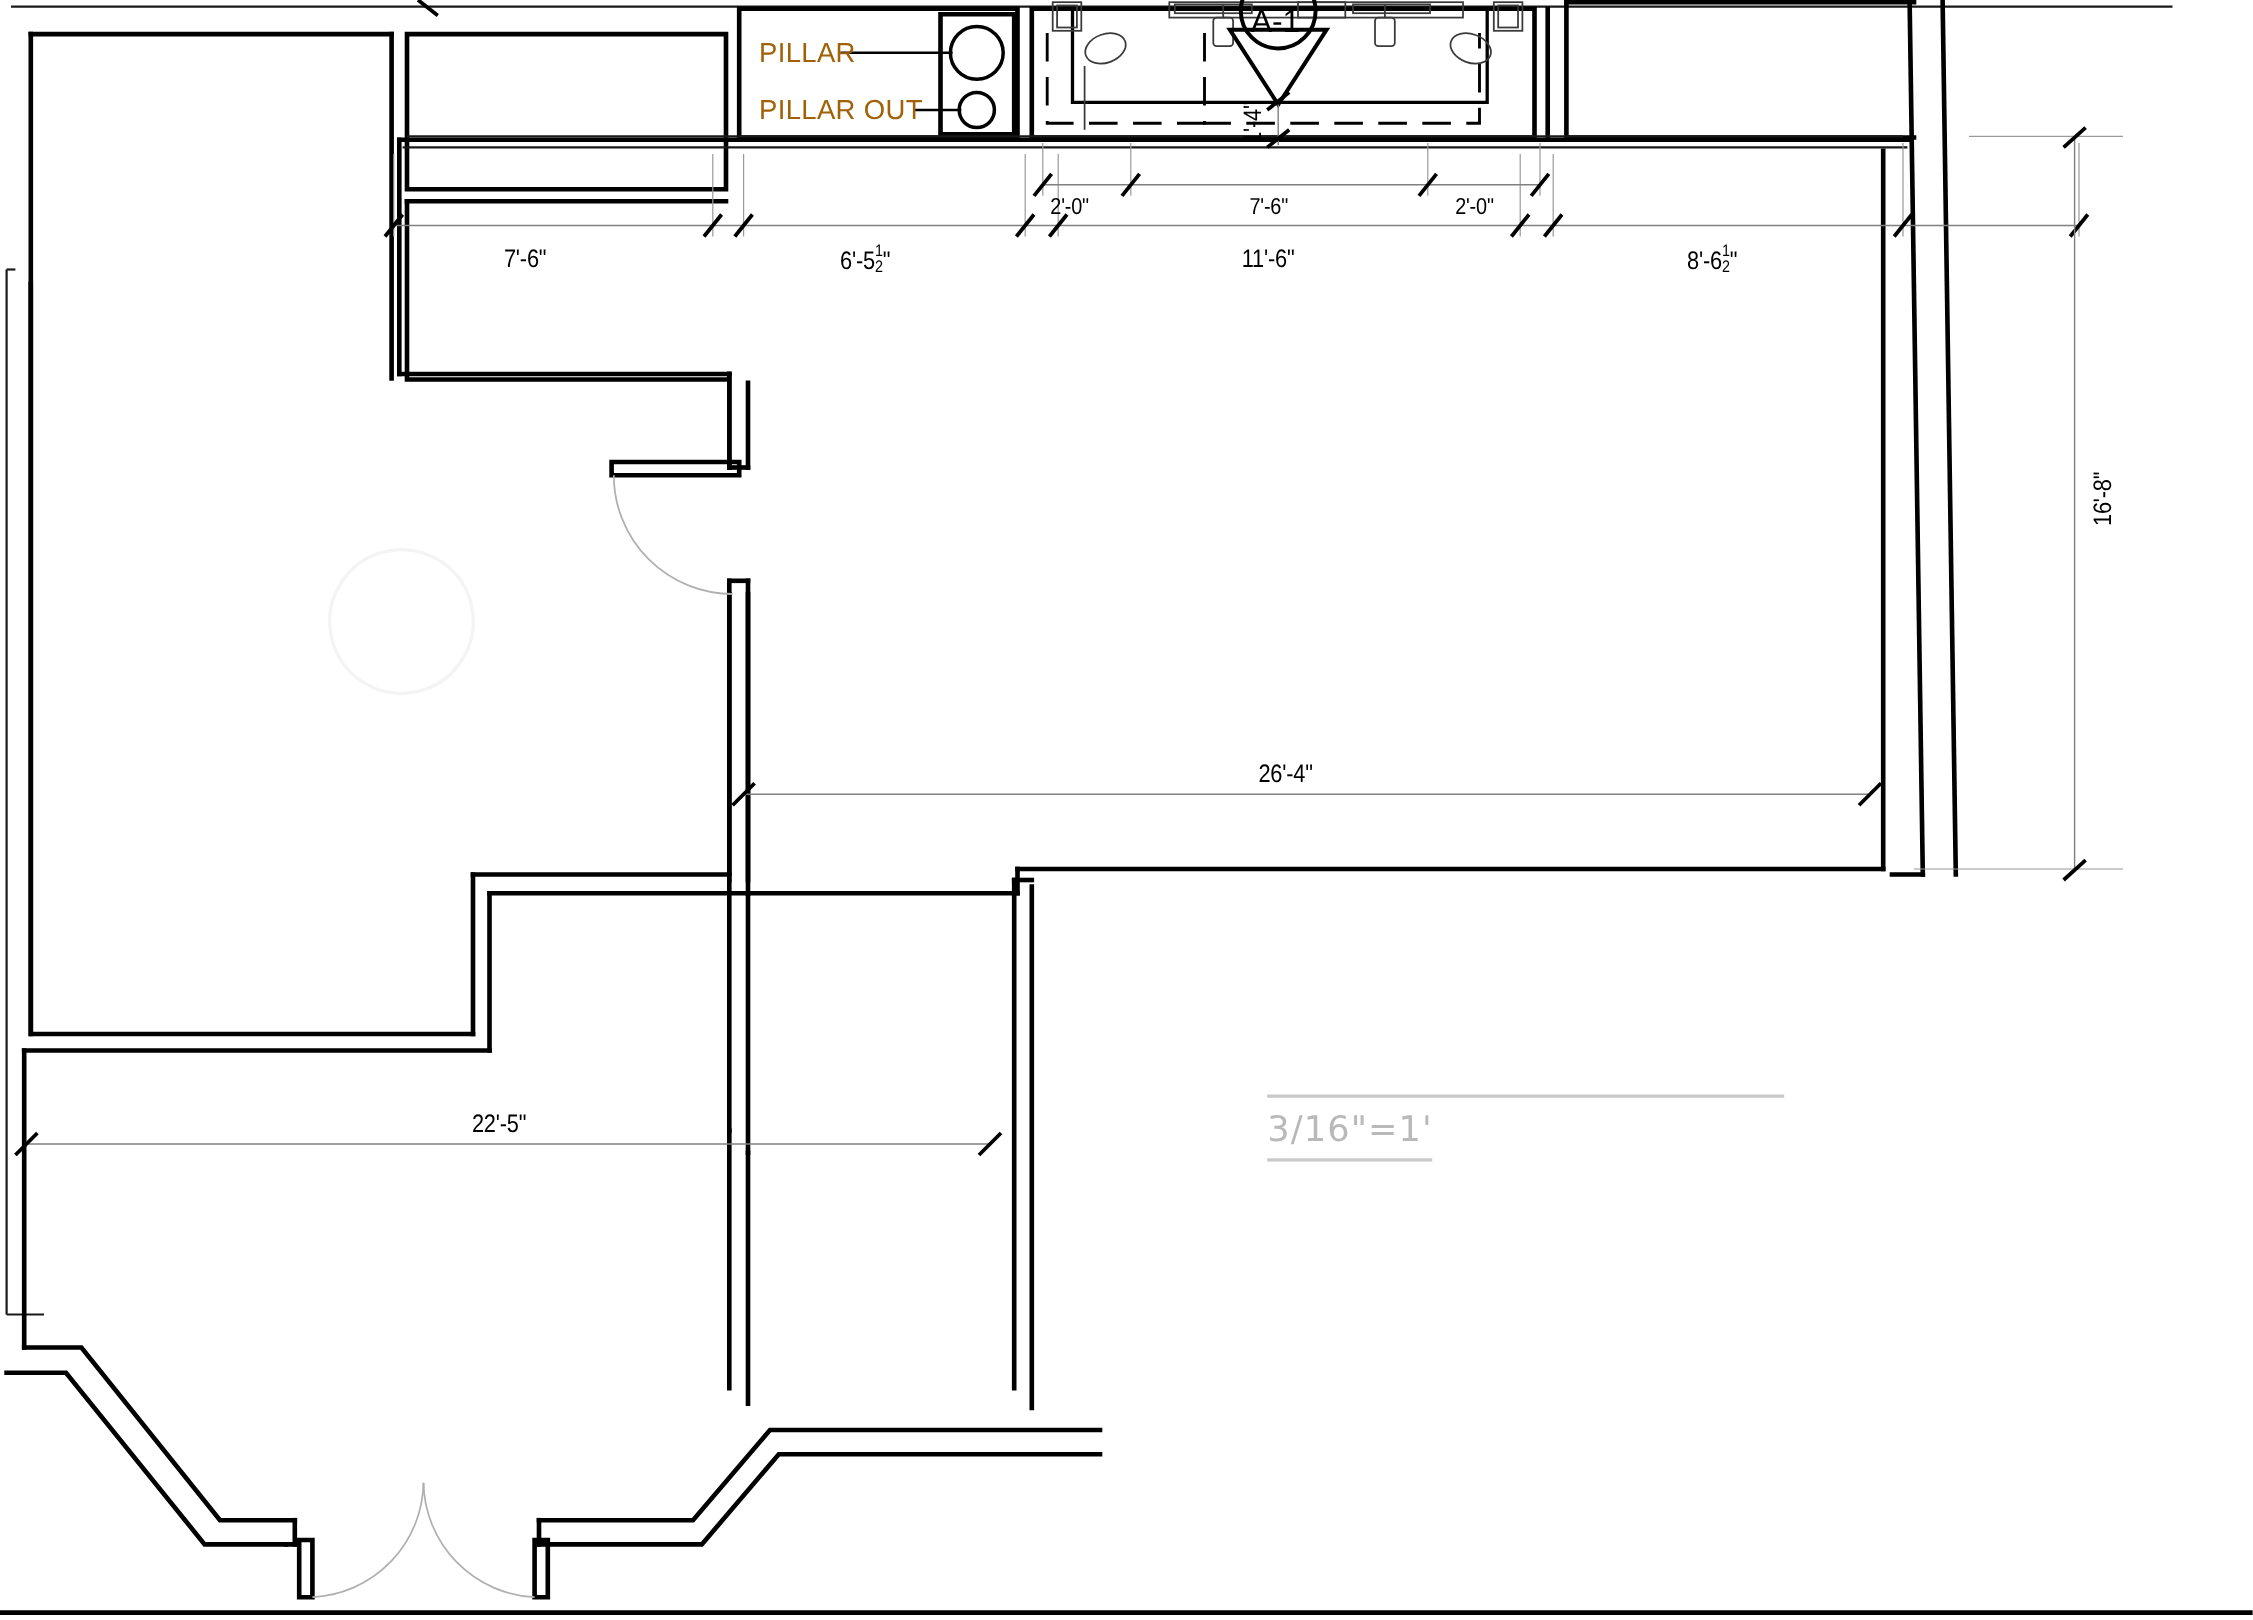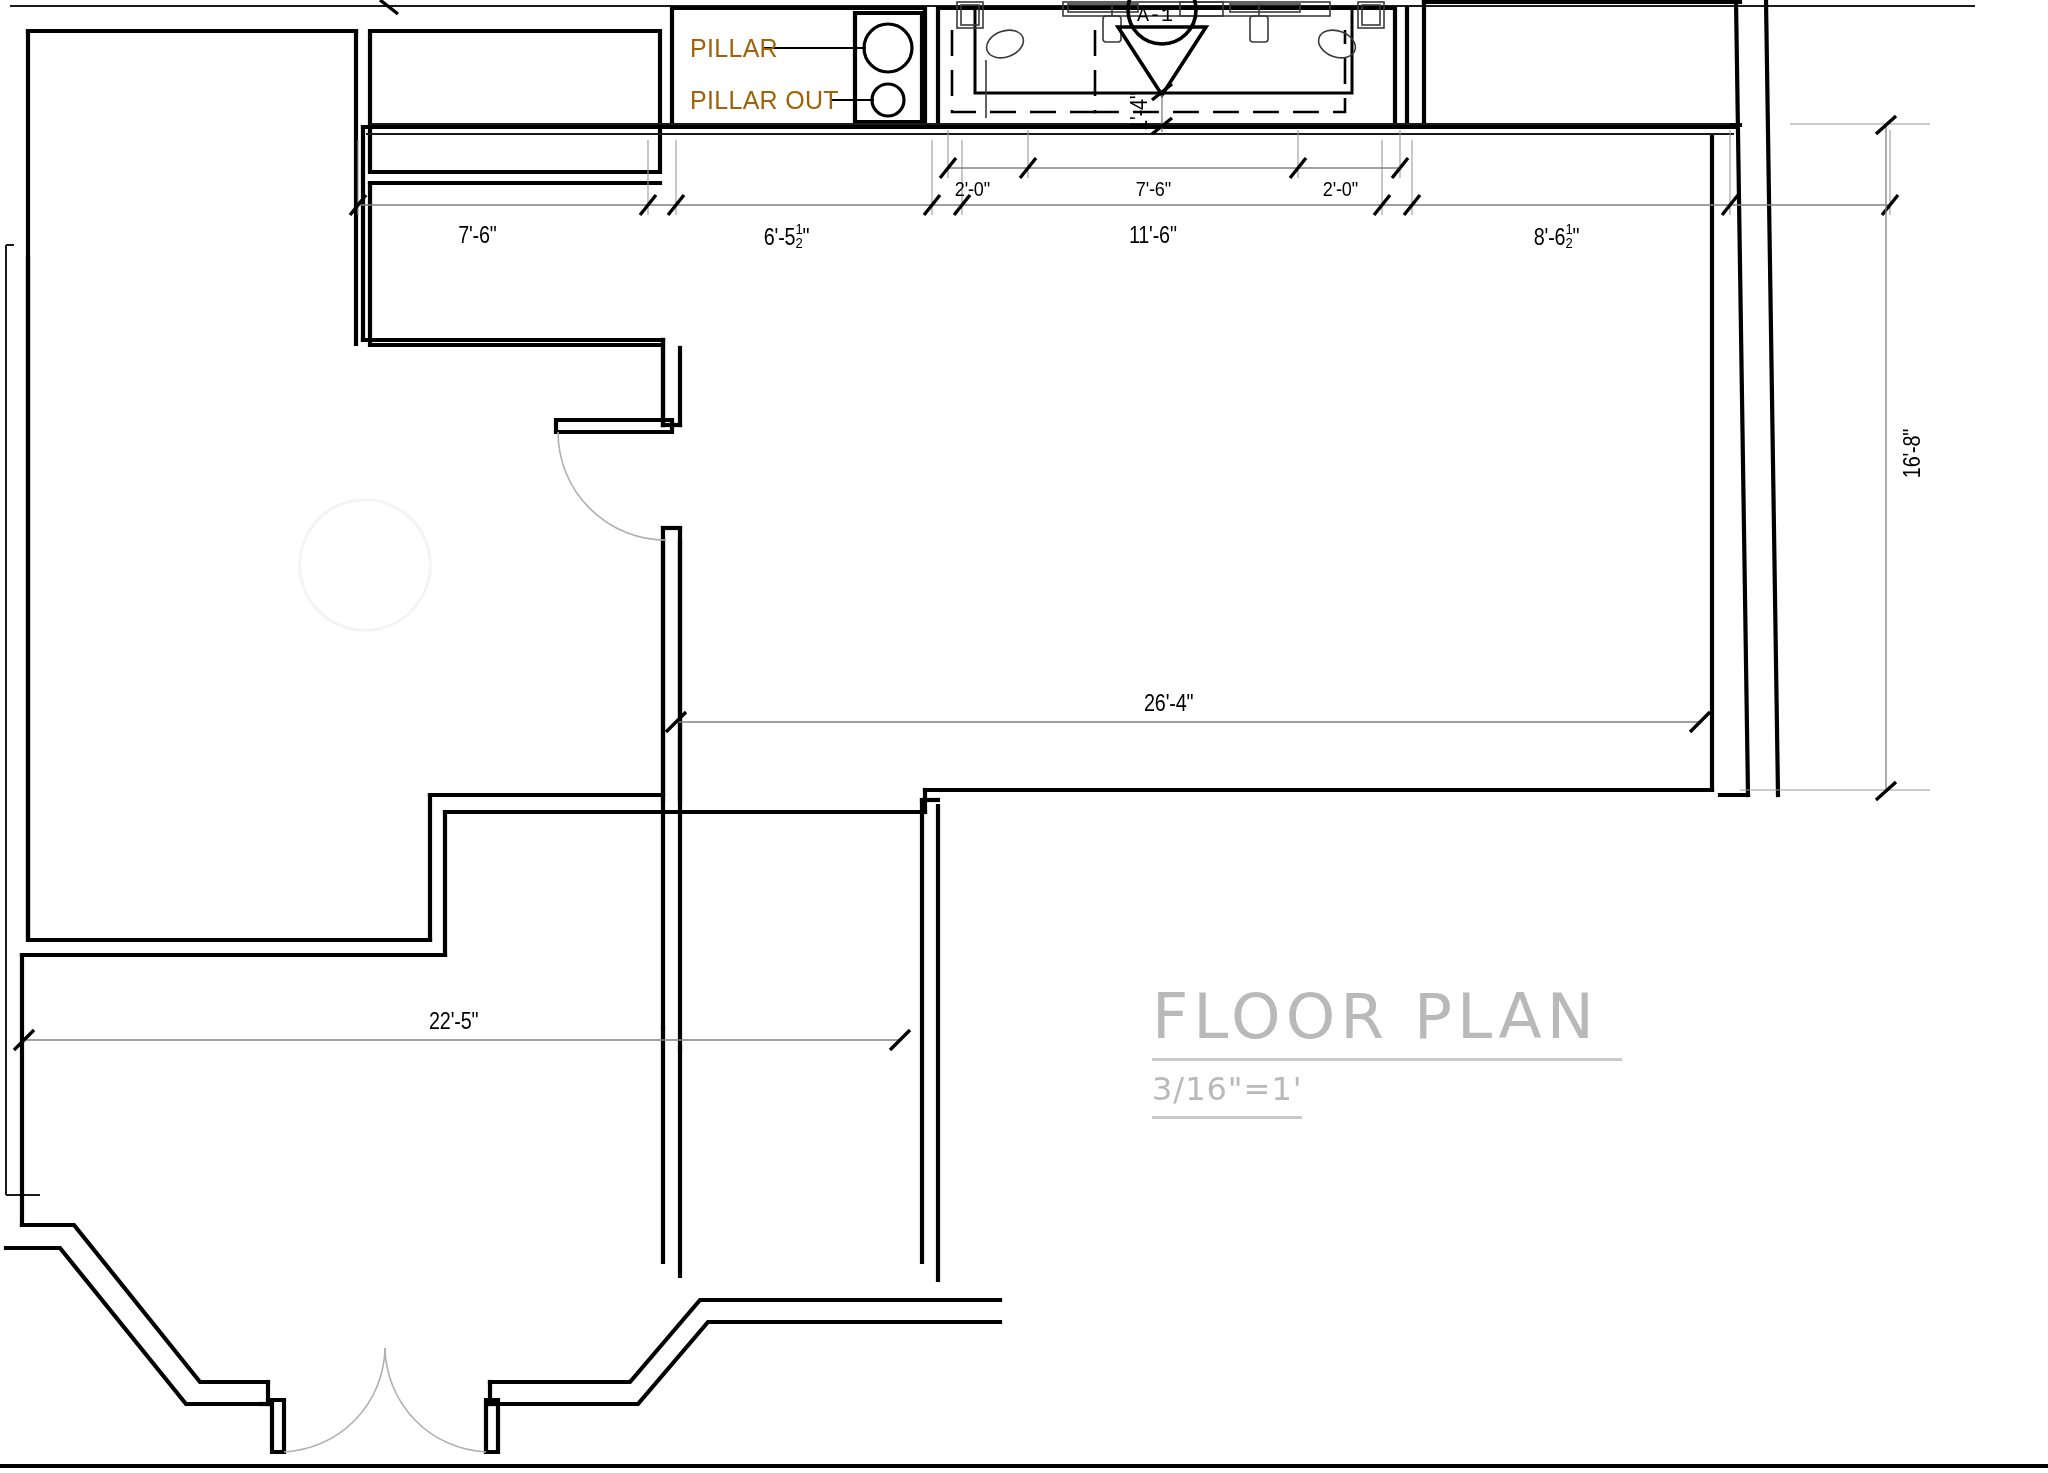--- a/index.html
+++ b/index.html
@@ -123,22 +123,22 @@
     position: absolute;
     font-family: "Liberation Sans", sans-serif;
     font-size: 25px;
     color: #a16207;
     white-space: nowrap;
     letter-spacing: 0.3px;
   }
 
   .callout-text {
     position: absolute;
-    font-family: Liberation Mono, monospace;
-    font-size: 20px;
+    font-family: Liberation Sans, sans-serif;
+    font-size: 29px;
     color: #000000;
     white-space: nowrap;
   }
 
   #title-block {
     position: absolute;
     left: 1152px;
     top: 985px;
   }
   #title-main {
@@ -455,19 +455,18 @@
 
   <div class="dim-text rot" style="left:1108px; top:98px; width:62px; text-align:center;">1'-4"</div>
 
   <div class="dim-text rot" style="left:1862px; top:440px; width:100px; text-align:center;">16'-8"</div>
 
   <div class="dim-text" style="left:1140px; top:690px;">26'-4"</div>
 
   <div class="dim-text" style="left:425px; top:1008px;">22'-5"</div>
 
   <div id="title-block">
-    <div id="title-main">FLOOR PLAN</div>
     <div id="title-rule"></div>
     <div id="title-sub">3/16"=1'</div>
     <div id="title-sub-rule"></div>
   </div>
 
 </div>
 
 </body></html>

